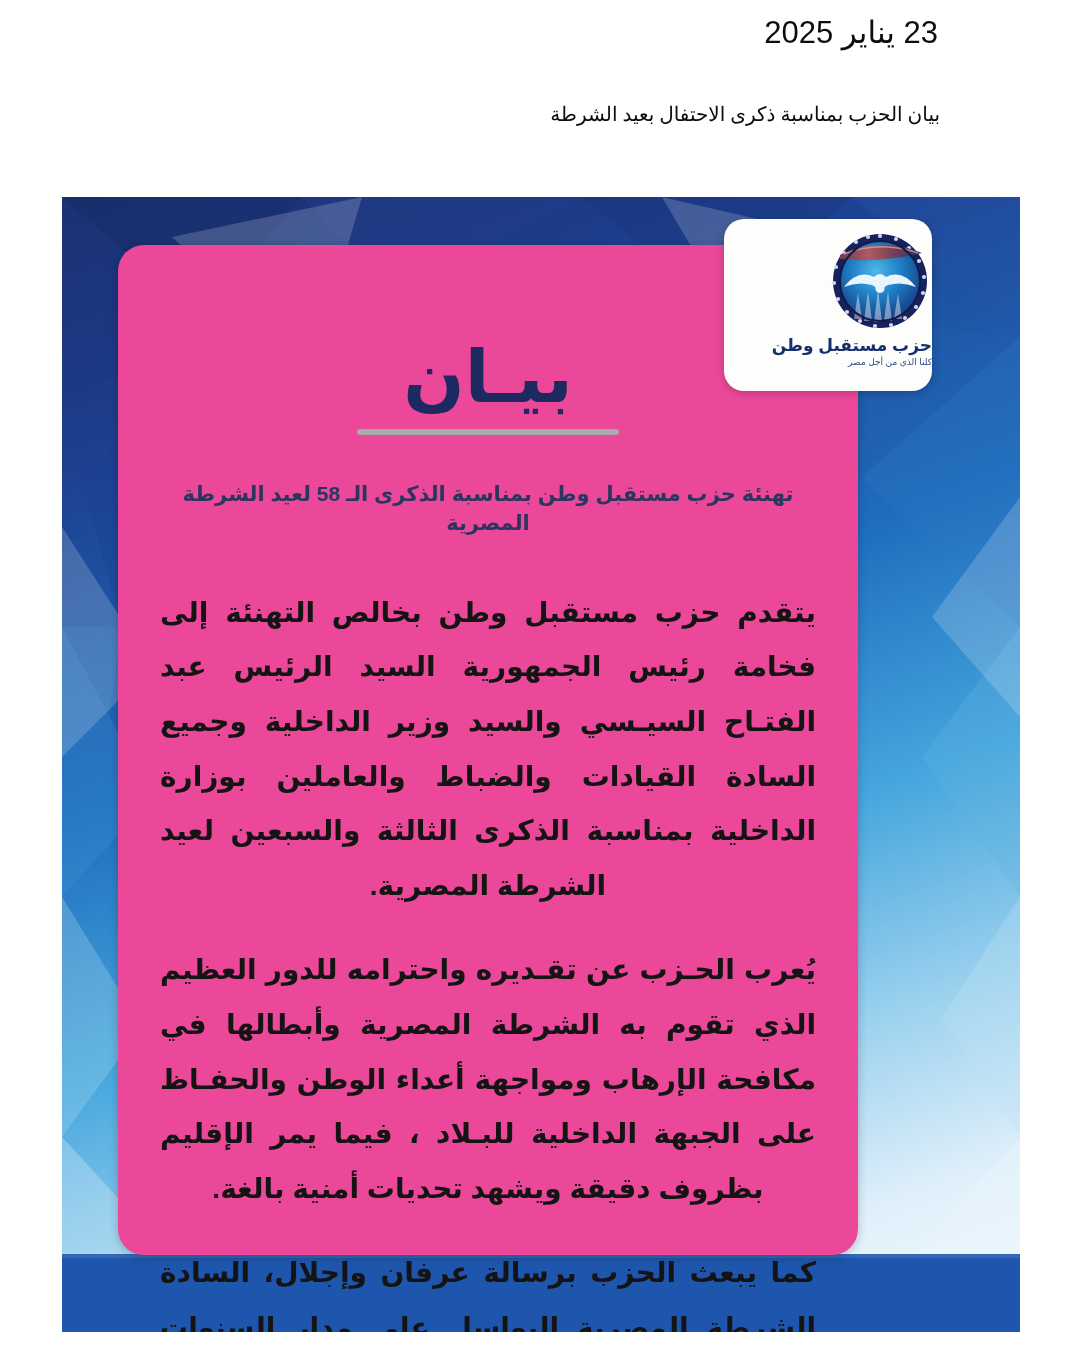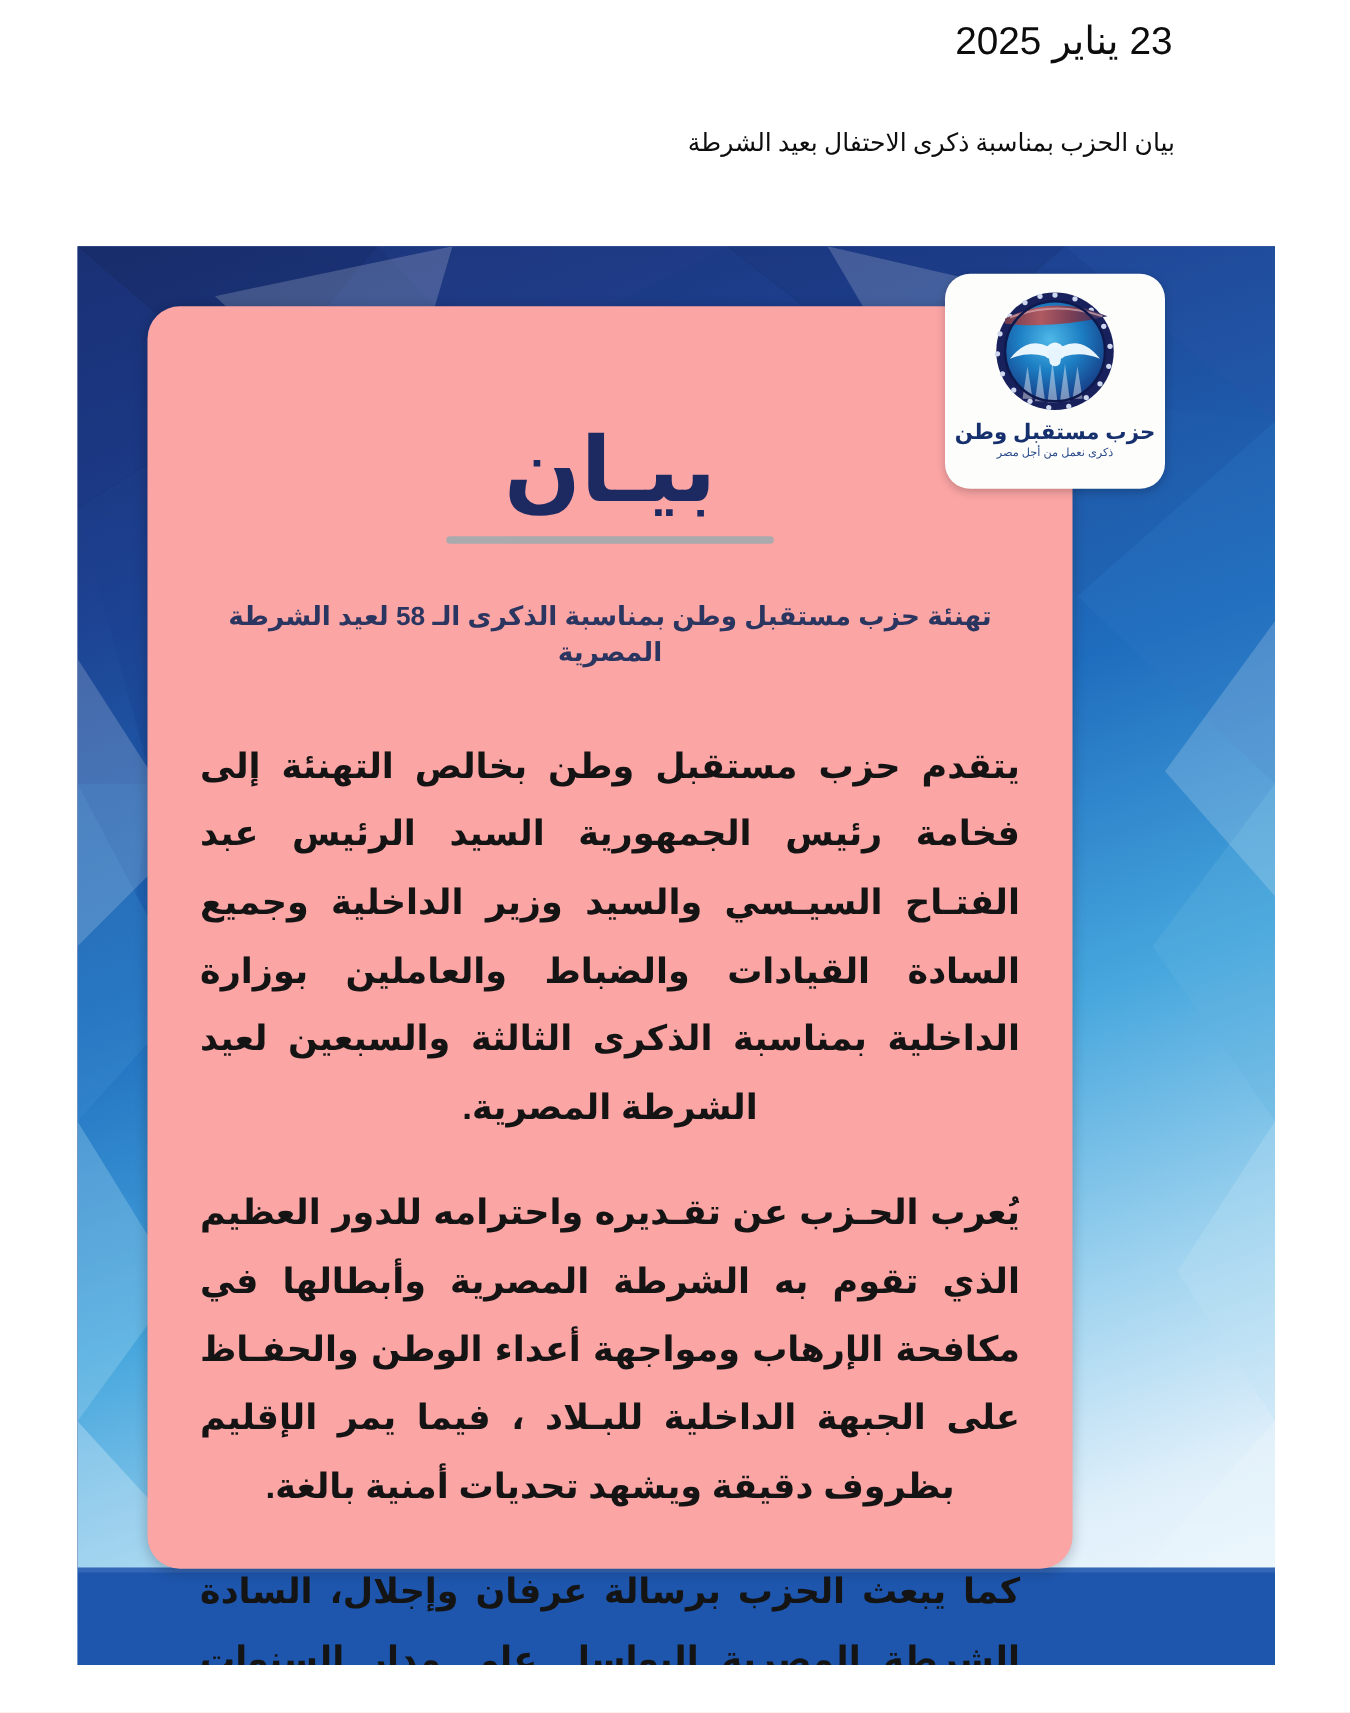--- a/index.html
+++ b/index.html
@@ -91,40 +91,39 @@
     background: rgba(255,255,255,0.10);
   }
 
   
   .content-card {
     position: absolute;
     left: 56px;
     top: 48px;
     width: 740px;
     height: 1010px;
-    background: #fca5a5;
+    background: #ec4899;
     border-radius: 26px;
     box-shadow: 0 2px 10px rgba(0,0,0,0.22);
     z-index: 2;
   }
 
   
   .logo-card {
     position: absolute;
     right: 88px;
     top: 22px;
-    width: 176px;
+    width: 208px;
     height: 172px;
     background: #fdfdfb;
     border-radius: 20px;
     box-shadow: 0 2px 8px rgba(0,0,0,0.22);
     z-index: 4;
     display: flex;
     flex-direction: column;
-    align-items: center;
     justify-content: flex-start;
     padding-top: 10px;
   }
 
   .logo-emblem {
     width: 104px;
     height: 104px;
     position: relative;
   }
   .logo-emblem svg { display: block; }
@@ -323,17 +322,17 @@
             <polygon points="46,93 50,60 54,93"></polygon>
             <polygon points="56,92 60,62 64,92"></polygon>
             <polygon points="66,90 70,64 74,90"></polygon>
           </g>
           <circle cx="52" cy="52" r="40" fill="none" stroke="#0e1a4d" stroke-width="2"></circle>
         </svg>
       </div>
 
       <div class="logo-name">حزب مستقبل وطن</div>
 
-      <div class="logo-tagline">ذكرى نعمل من أجل مصر</div>
+      <div class="logo-tagline">كلنا الذي من أجل مصر</div>
     </div>
 
   </div>
 </div>
 
 </body></html>

